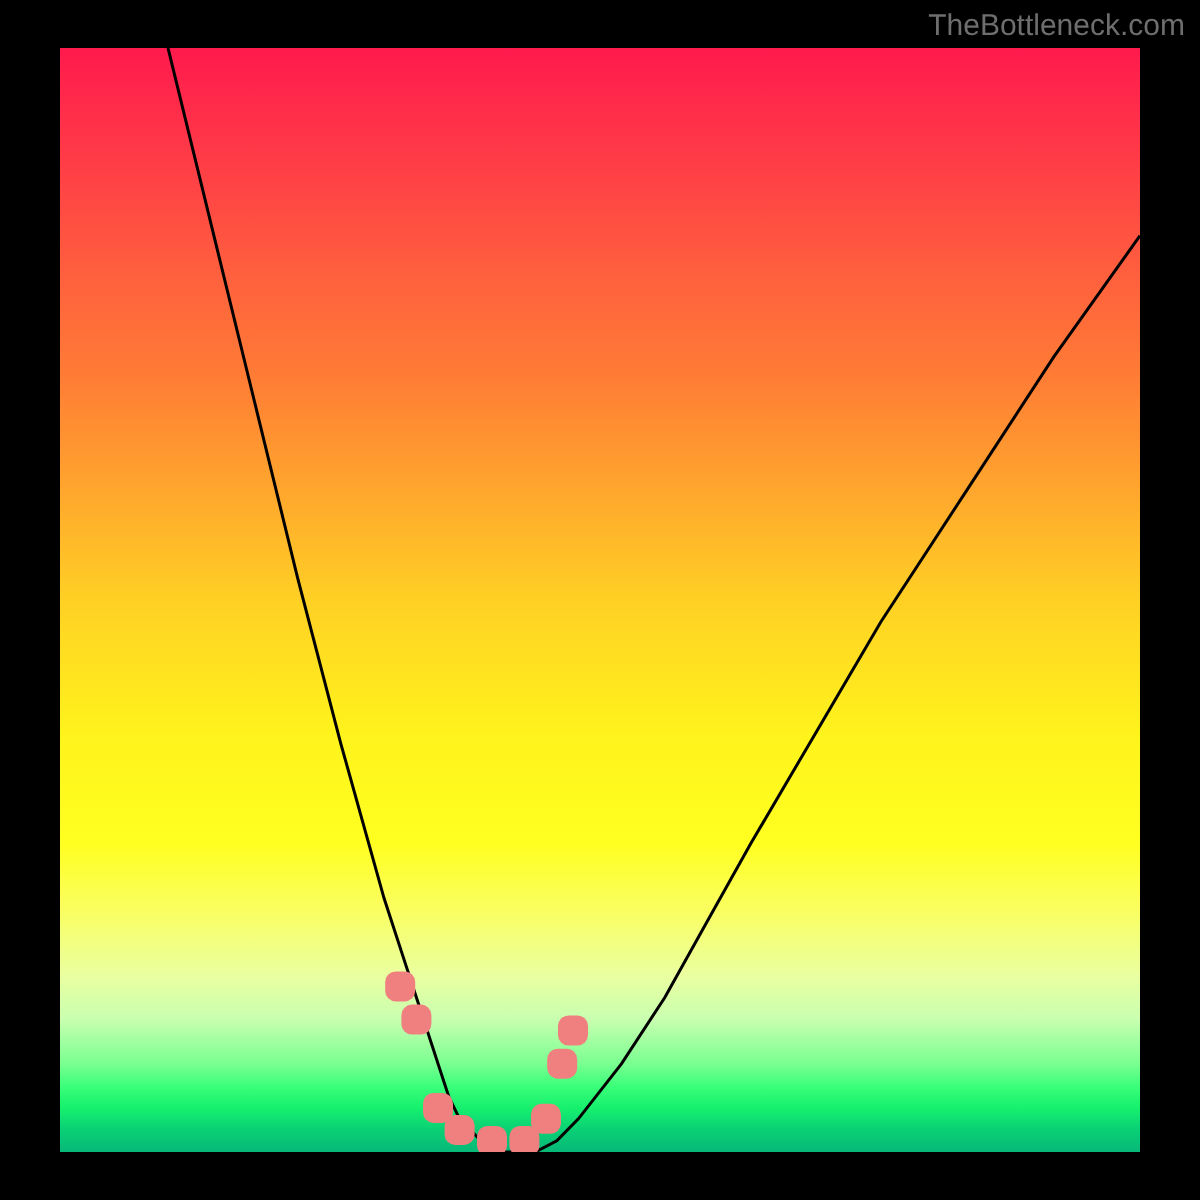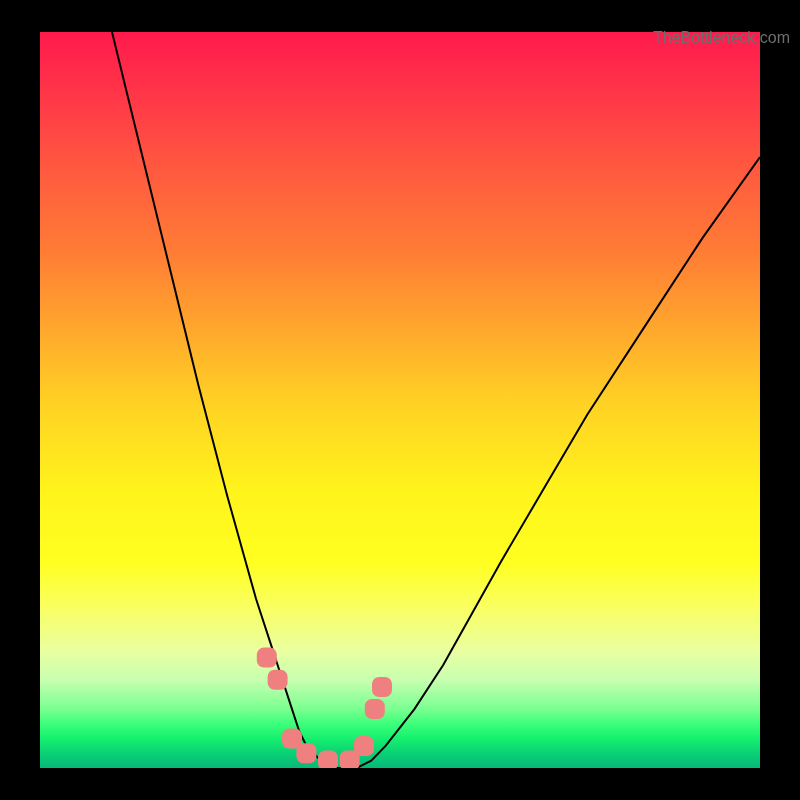--- a/index.html
+++ b/index.html
@@ -9,24 +9,23 @@
     height: 800px;
     background: #000;
     position: relative;
     font-family: Arial, sans-serif;
   }
   .watermark {
     position: absolute;
     top: 6px;
     right: 10px;
     color: #6e6e6e;
-    font-size: 16px;
+    font-size: 20px;
     font-weight: 500;
     z-index: 10;
-    margin-top: 23px;
   }
   .plot-area {
     position: absolute;
     left: 40px;
     top: 32px;
     width: 720px;
     height: 736px;
     background: linear-gradient(to bottom,
       #ff1a4d 0%,
       #ff3b47 10%,

